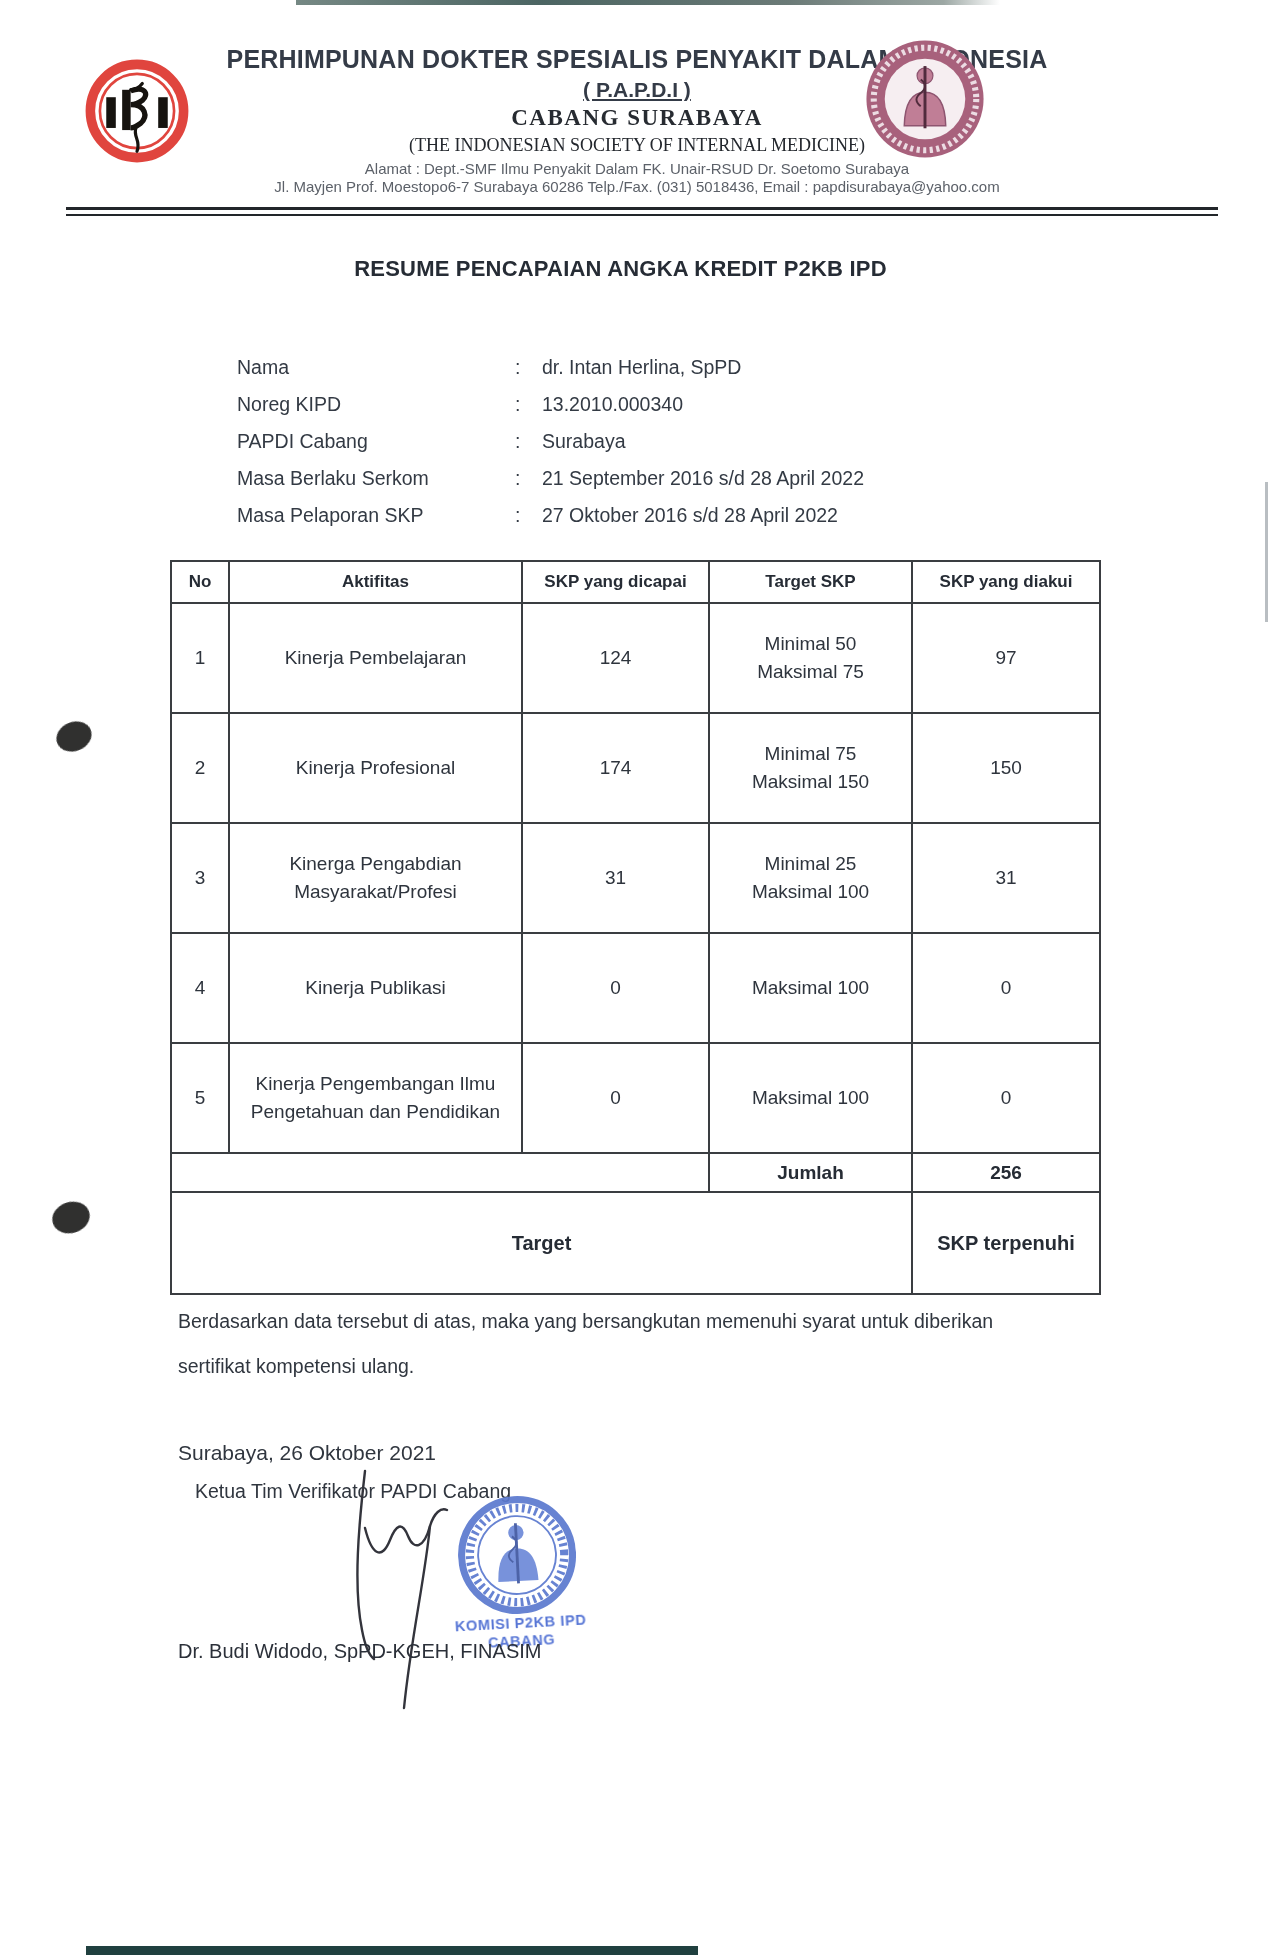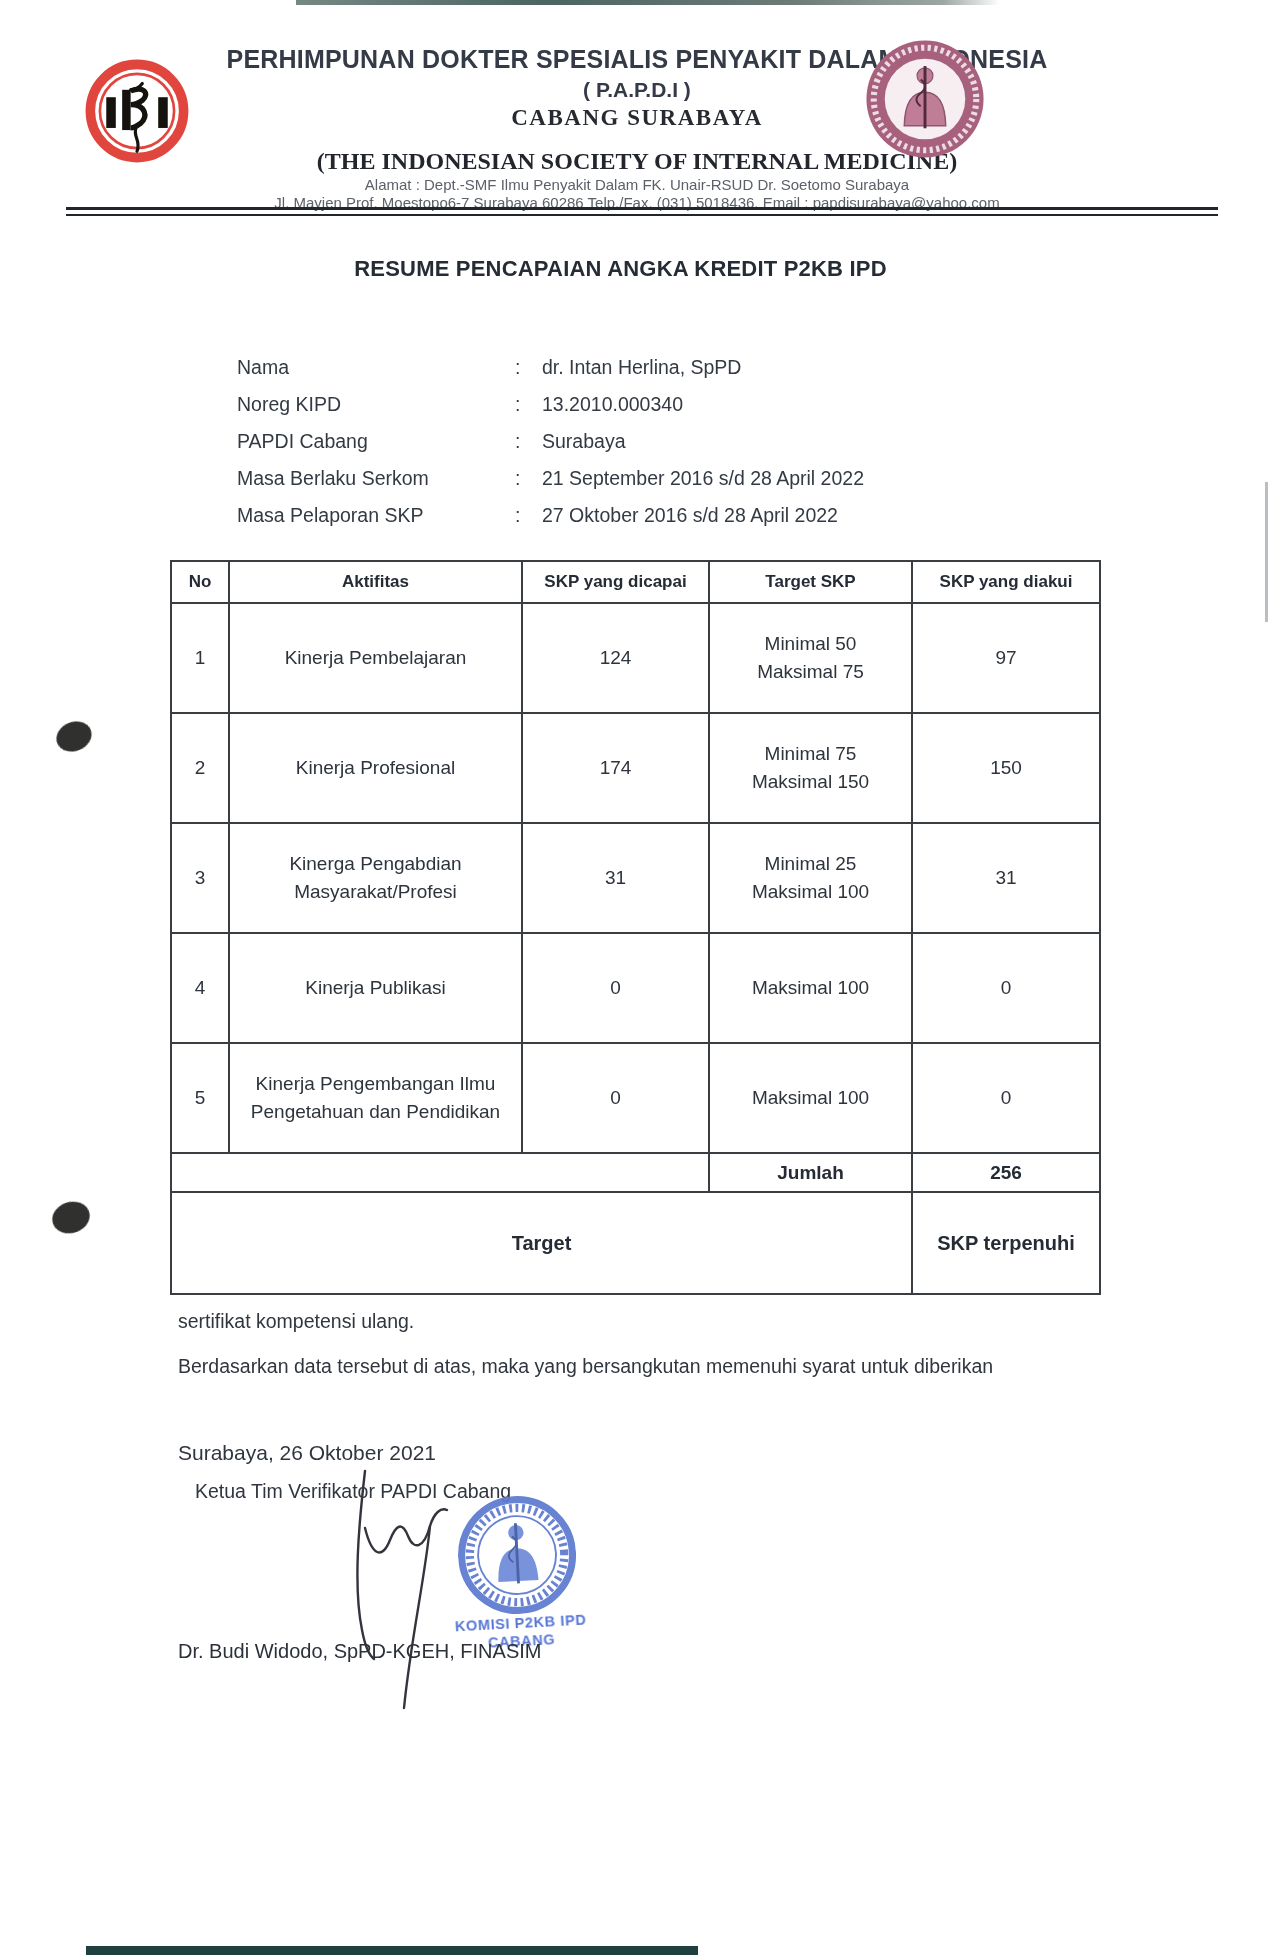--- a/index.html
+++ b/index.html
@@ -21,25 +21,25 @@
   .scan-right { position:absolute; left:1265px; top:482px; width:3px; height:140px; background:#b9bec2; }
   .punch { position:absolute; background:#30302f; border-radius:50%; filter:blur(.6px); }
   .punch1 { left:56px; top:722px; width:36px; height:29px; transform:rotate(-22deg); }
   .punch2 { left:52px; top:1202px; width:38px; height:31px; transform:rotate(-18deg); }
 
   
   .idi-logo { position:absolute; left:84px; top:58px; width:106px; height:106px; }
   .papdi-logo { position:absolute; left:864px; top:36px; width:122px; height:126px; }
   .lh-text { position:absolute; left:0; right:0; top:44px; text-align:center; }
   .lh1 { font-size:25px; font-weight:bold; color:#343b47; line-height:31px; letter-spacing:.2px; }
-  .lh2 { font-size:21px; font-weight:bold; color:#343b47; line-height:27px; margin-top:1px; }
+  .lh2 { font-size:21px; font-weight:bold; color:#343b47; line-height:27px; margin-top:1px;text-decoration:underline; }
   .lh3 { font-family:"Liberation Serif","DejaVu Serif",serif; font-size:23px; font-weight:600;
          color:#272b31; letter-spacing:1.5px; line-height:28px; margin-top:1px; }
-  .lh4 { font-family:"Liberation Serif","DejaVu Serif",serif; font-size:24px; font-weight:bold;
-         color:#23272d; line-height:23px; margin-top:18px; }
+  .lh4 { font-family:"Liberation Serif","DejaVu Serif",serif; font-size:18px; font-weight:normal;
+         color:#23272d; line-height:23px; margin-top:2px; }
   .lh5, .lh6 { font-size:15px; color:#5c6169; line-height:18px; }
   .lh5 { margin-top:3px; }
   .rule { position:absolute; left:66px; top:207px; width:1152px; height:4px;
           border-top:3px solid #22262a; border-bottom:2px solid #22262a; }
 
   
   .doc-title { position:absolute; left:0; right:40px; top:256px; text-align:center;
                font-size:22px; font-weight:bold; color:#262c35; letter-spacing:.2px;margin-left:7px; }
 
   
@@ -219,22 +219,22 @@
         <td>256</td>
       </tr>
       <tr class="status-row">
         <td colspan="4">Target</td>
         <td>SKP terpenuhi</td>
       </tr>
     </tbody>
   </table>
 
   <div class="closing">
+    <div class="closing-line">Berdasarkan data tersebut di atas, maka yang bersangkutan memenuhi syarat untuk diberikan</div>
     <div class="closing-line">sertifikat kompetensi ulang.</div>
-    <div class="closing-line">Berdasarkan data tersebut di atas, maka yang bersangkutan memenuhi syarat untuk diberikan</div>
   </div>
 
   <div class="place-date">Surabaya, 26 Oktober 2021</div>
   <div class="role">Ketua Tim Verifikator PAPDI Cabang</div>
 
   <svg class="signature" viewBox="0 0 110 244">
     <g fill="none" stroke="#33343c" stroke-width="2.4" stroke-linecap="round">
       <path d="M 16,3 C 10,55 4,118 13,162 C 16,178 21,188 25,191"></path>
       <path d="M 16,60 C 23,88 33,92 41,72 C 47,57 53,53 59,68 C 65,83 75,80 81,58 C 85,45 92,39 98,42"></path>
       <path d="M 81,58 C 76,110 62,170 55,240"></path>

